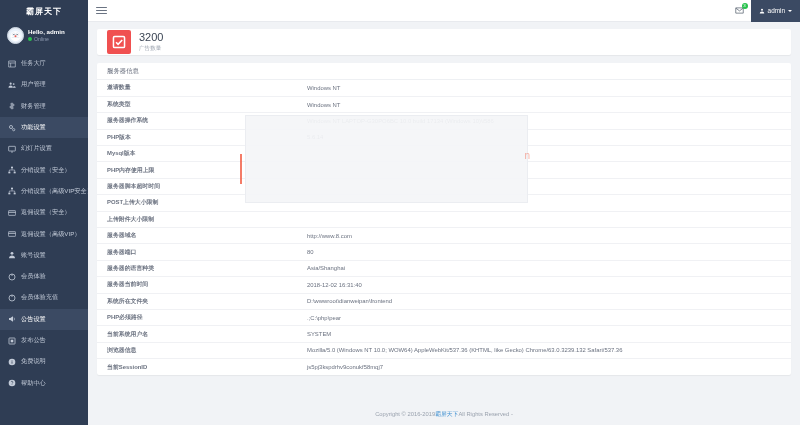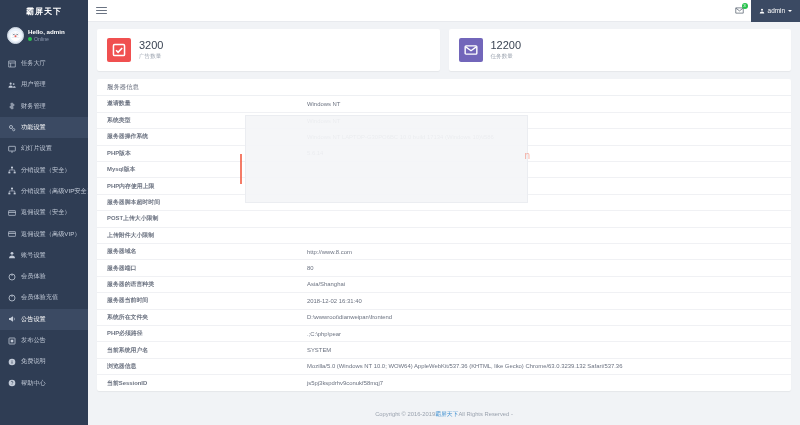--- a/index.html
+++ b/index.html
@@ -82,21 +82,21 @@
     padding: 0 8px; cursor: pointer;
   }
   .caret { width: 0; height: 0; border-left: 2.2px solid transparent; border-right: 2.2px solid transparent; border-top: 2.6px solid #ffffff; }
 
   .content { flex: 1; padding: 7px 9px 0 9px; overflow: hidden; position: relative; }
 
   
   .cards { display: flex; gap: 9px; }
   .card {
     flex: 1; background: #ffffff; border-radius: 2px;
-    height: 42px; display: flex; align-items: center; gap: 8px;
+    height: 26px; display: flex; align-items: center; gap: 8px;
     padding: 0 10px; box-shadow: 0 1px 1px rgba(0,0,0,0.05);
   }
   .card-ico {
     width: 24px; height: 24px; border-radius: 2px; flex: none;
     display: flex; align-items: center; justify-content: center;
     color: #ffffff;
   }
   .card-ico svg { display: block; }
   .card-num { font-size: 11px; color: #3a4453; font-weight: normal; line-height: 1.1; }
   .card-label { font-size: 5.6px; color: #9aa2ae; margin-top: 2px; }
@@ -362,32 +362,20 @@
               <svg width="14" height="14" viewBox="0 0 24 24" fill="none">
                 <rect x="2.5" y="2.5" width="19" height="19" rx="2" stroke="currentColor" stroke-width="2.6"></rect>
                 <path d="M7 12.4l3.4 3.4L17.5 8.6" stroke="currentColor" stroke-width="2.8" fill="none"></path>
               </svg>
             </div>
             <div>
               <div class="card-num">3200</div>
               <div class="card-label">广告数量</div>
             </div>
           </div>
-          <div class="card">
-            <div class="card-ico" style="background:#7266ba">
-              <svg width="14" height="14" viewBox="0 0 24 24" fill="none">
-                <rect x="2" y="5" width="20" height="14" rx="1.6" stroke="currentColor" stroke-width="2.4"></rect>
-                <path d="M3 6.6l9 6.6 9-6.6" stroke="currentColor" stroke-width="2.4"></path>
-              </svg>
-            </div>
-            <div>
-              <div class="card-num">12200</div>
-              <div class="card-label">任务数量</div>
-            </div>
-          </div>
         </div>
 
       <section class="panel">
         <div class="panel-head">服务器信息</div>
         <table class="info">
           <tbody>
               <tr>
                 <td class="k">邀请数量</td>
                 <td class="v">Windows NT</td>
               </tr>

